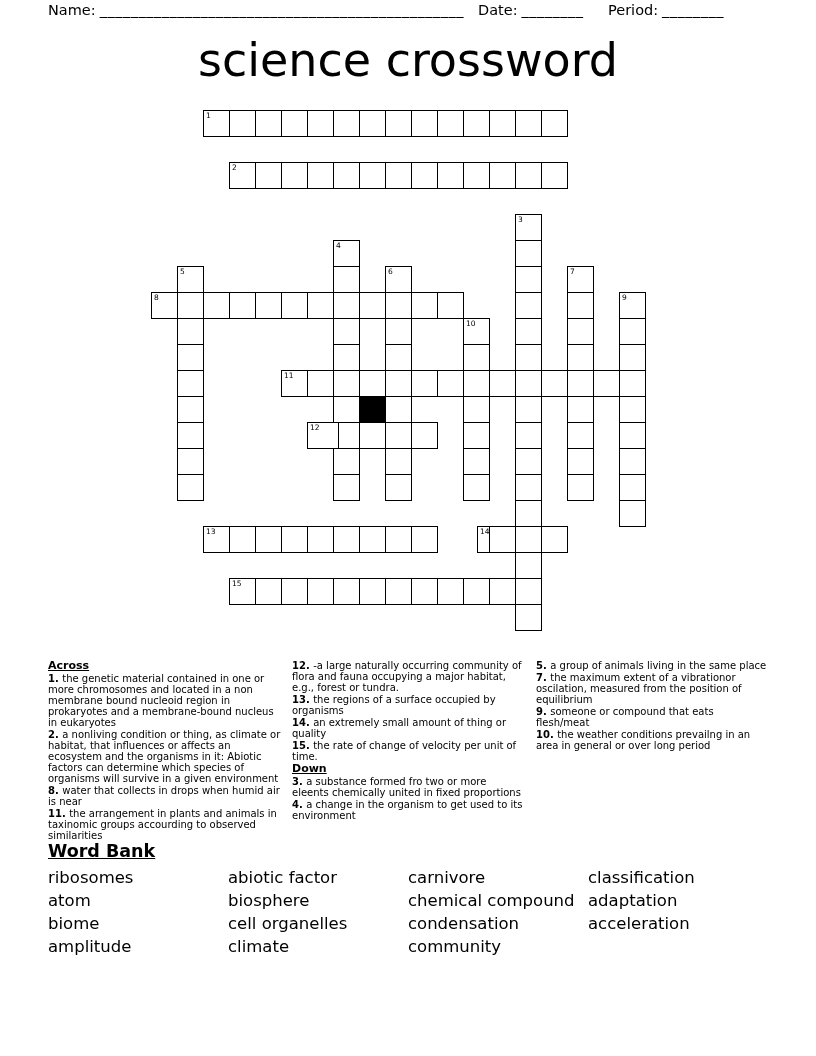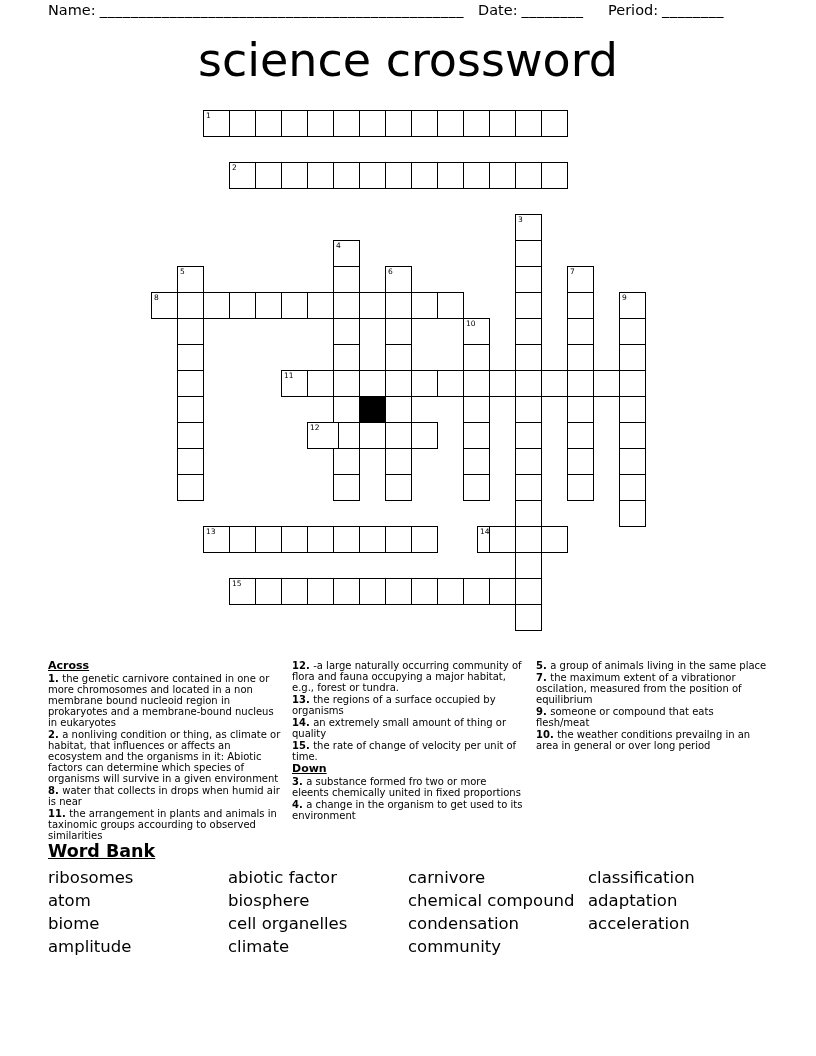--- a/index.html
+++ b/index.html
@@ -225,21 +225,21 @@
       <div class="cell" style="left: 260px; top: 468px;"></div>
       <div class="cell" style="left: 286px; top: 468px;"></div>
       <div class="cell" style="left: 312px; top: 468px;"></div>
       <div class="cell" style="left: 338px; top: 468px;"></div>
       <div class="cell black" style="left: 208px; top: 286px;"></div>
     </div>
 
   <div class="clues">
     <div class="clue-col">
         <div class="clue-header">Across</div>
-        <div class="clue"><b>1. </b><span>the genetic carnivore contained in one or more chromosomes and located in a non membrane bound nucleoid region in prokaryotes and a membrane-bound nucleus in eukaryotes</span></div>
+        <div class="clue"><b>1. </b><span>the genetic material contained in one or more chromosomes and located in a non membrane bound nucleoid region in prokaryotes and a membrane-bound nucleus in eukaryotes</span></div>
         <div class="clue"><b>2. </b><span>a nonliving condition or thing, as climate or habitat, that influences or affects an ecosystem and the organisms in it: Abiotic factors can determine which species of organisms will survive in a given environment</span></div>
         <div class="clue"><b>8. </b><span>water that collects in drops when humid air is near</span></div>
         <div class="clue"><b>11. </b><span>the arrangement in plants and animals in taxinomic groups accourding to observed similarities</span></div>
       </div>
     <div class="clue-col">
         <div class="clue"><b>12. </b><span>-a large naturally occurring community of flora and fauna occupying a major habitat, e.g., forest or tundra.</span></div>
         <div class="clue"><b>13. </b><span>the regions of a surface occupied by organisms</span></div>
         <div class="clue"><b>14. </b><span>an extremely small amount of thing or quality</span></div>
         <div class="clue"><b>15. </b><span>the rate of change of velocity per unit of time.</span></div>
         <div class="clue-header">Down</div>

